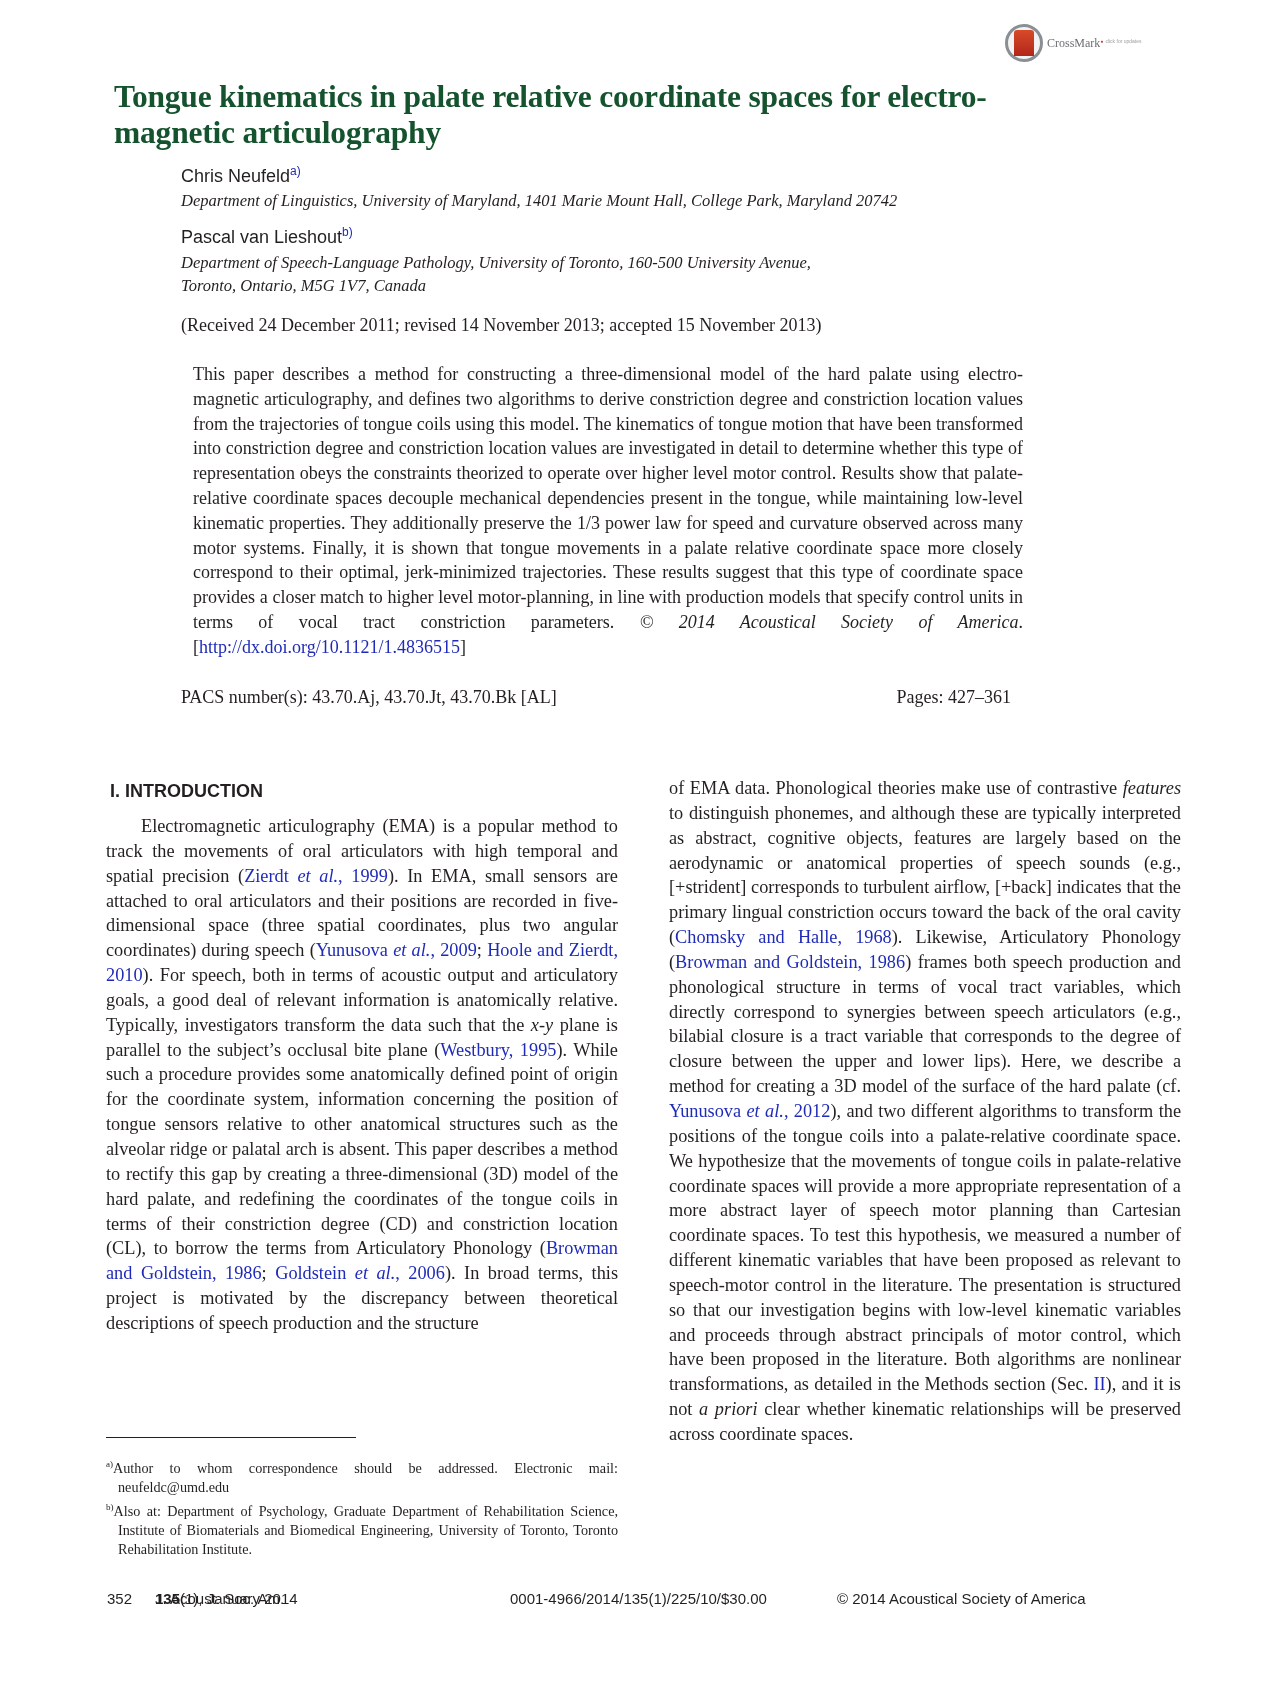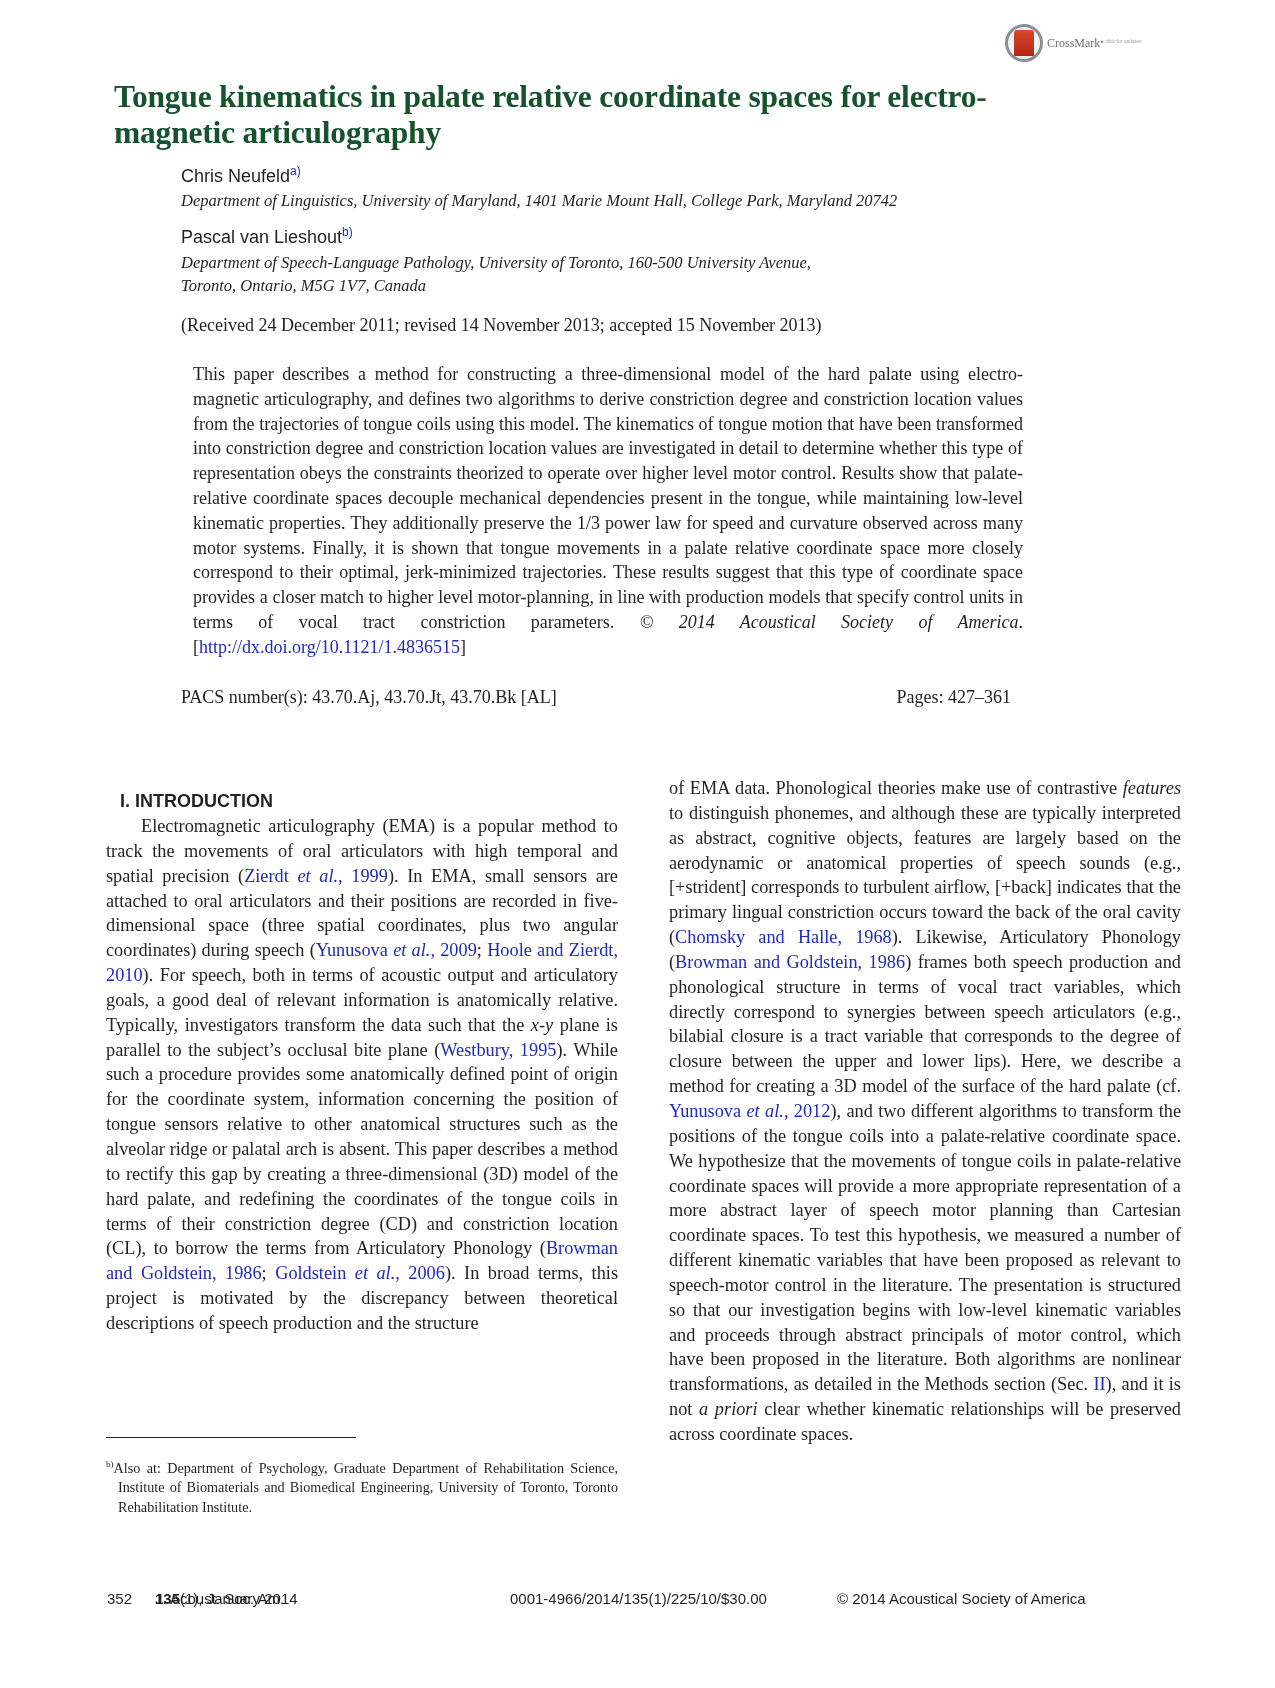--- a/index.html
+++ b/index.html
@@ -29,21 +29,21 @@
 
   #pacs { position: absolute; left: 181px; top: 687px; font-family: "Liberation Serif", serif; font-size: 18px; }
   #pages { position: absolute; right: 264px; top: 687px; font-family: "Liberation Serif", serif; font-size: 18px; }
 
   
   .col { position: absolute; top: 772px; width: 512px; font-family: "Liberation Serif", serif; font-size: 18.3px; line-height: 24.85px; text-align: justify; color: #231f20; }
   #col-left { left: 106px; }
   #col-right { left: 669px; top: 776px; }
   .col p { margin: 0; }
   .indent { text-indent: 35px; }
-  #section-heading { position: absolute; left: 106px; top: 777px; font-family: "Liberation Sans", sans-serif; font-weight: bold; font-size: 18px; margin: 14px; }
+  #section-heading { position: absolute; left: 106px; top: 777px; font-family: "Liberation Sans", sans-serif; font-weight: bold; font-size: 18px; margin: 4px; }
 
   #fn-rule { position: absolute; left: 106px; top: 1437px; width: 250px; height: 0; border-top: 1.2px solid #231f20; }
   #footnotes { position: absolute; left: 106px; top: 1455px; width: 512px; font-family: "Liberation Serif", serif; font-size: 14.2px; line-height: 19.5px; text-align: justify; color: #231f20; }
   #footnotes p { margin: 0; padding-left: 12px; text-indent: -12px; }
   #footnotes sup { font-size: 9px; }
 
   #footer { position: absolute; left: 107px; top: 1590px; width: 1060px; font-family: "Liberation Sans", sans-serif; font-size: 15px; color: #231f20; }
   #footer span { position: absolute; top: 0; white-space: nowrap; }
 </style>
 </head>
@@ -80,20 +80,21 @@
 <div class="col" id="col-left" style="top:814px;">
   <p class="indent"><span>Electromagnetic articulography (EMA) is a popular method to track the movements of oral articulators with high temporal and spatial precision (</span><a href="#">Zierdt <i>et al.</i>, 1999</a><span>). In EMA, small sensors are attached to oral articulators and their positions are recorded in five-dimensional space (three spatial coordinates, plus two angular coordinates) during speech (</span><a href="#">Yunusova <i>et al.</i>, 2009</a><span>; </span><a href="#">Hoole and Zierdt, 2010</a><span>). For speech, both in terms of acoustic output and articulatory goals, a good deal of relevant information is anatomically relative. Typically, investigators transform the data such that the </span><i>x-y</i><span> plane is parallel to the subject’s occlusal bite plane (</span><a href="#">Westbury, 1995</a><span>). While such a procedure provides some anatomically defined point of origin for the coordinate system, information concerning the position of tongue sensors relative to other anatomical structures such as the alveolar ridge or palatal arch is absent. This paper describes a method to rectify this gap by creating a three-dimensional (3D) model of the hard palate, and redefining the coordinates of the tongue coils in terms of their constriction degree (CD) and constriction location (CL), to borrow the terms from Articulatory Phonology (</span><a href="#">Browman and Goldstein, 1986</a><span>; </span><a href="#">Goldstein <i>et al.</i>, 2006</a><span>). In broad terms, this project is motivated by the discrepancy between theoretical descriptions of speech production and the structure</span></p>
 </div>
 
 <div class="col" id="col-right">
   <p><span>of EMA data. Phonological theories make use of contrastive </span><i>features</i><span> to distinguish phonemes, and although these are typically interpreted as abstract, cognitive objects, features are largely based on the aerodynamic or anatomical properties of speech sounds (e.g., [+strident] corresponds to turbulent airflow, [+back] indicates that the primary lingual constriction occurs toward the back of the oral cavity (</span><a href="#">Chomsky and Halle, 1968</a><span>). Likewise, Articulatory Phonology (</span><a href="#">Browman and Goldstein, 1986</a><span>) frames both speech production and phonological structure in terms of vocal tract variables, which directly correspond to synergies between speech articulators (e.g., bilabial closure is a tract variable that corresponds to the degree of closure between the upper and lower lips). Here, we describe a method for creating a 3D model of the surface of the hard palate (cf. </span><a href="#">Yunusova <i>et al.</i>, 2012</a><span>), and two different algorithms to transform the positions of the tongue coils into a palate-relative coordinate space. We hypothesize that the movements of tongue coils in palate-relative coordinate spaces will provide a more appropriate representation of a more abstract layer of speech motor planning than Cartesian coordinate spaces. To test this hypothesis, we measured a number of different kinematic variables that have been proposed as relevant to speech-motor control in the literature. The presentation is structured so that our investigation begins with low-level kinematic variables and proceeds through abstract principals of motor control, which have been proposed in the literature. Both algorithms are nonlinear transformations, as detailed in the Methods section (Sec. </span><a href="#">II</a><span>), and it is not </span><i>a priori</i><span> clear whether kinematic relationships will be preserved across coordinate spaces.</span></p>
 </div>
 
 <div id="fn-rule"></div>
 <div id="footnotes">
+  <p id="fn-a"><sup>a)</sup><span>Author to whom correspondence should be addressed. Electronic mail: neufeldc@umd.edu</span></p>
   <p id="fn-b"><sup>b)</sup><span>Also at: Department of Psychology, Graduate Department of Rehabilitation Science, Institute of Biomaterials and Biomedical Engineering, University of Toronto, Toronto Rehabilitation Institute.</span></p>
 </div>
 
 <div id="footer">
   <span style="left:0;">352</span>
   <span style="left:48px;"><span>J. Acoust. Soc. Am. </span><b>135</b><span> (1), January 2014</span></span>
   <span style="left:403px;">0001-4966/2014/135(1)/225/10/$30.00</span>
   <span style="left:730px;">© 2014 Acoustical Society of America</span>
 </div>
 

